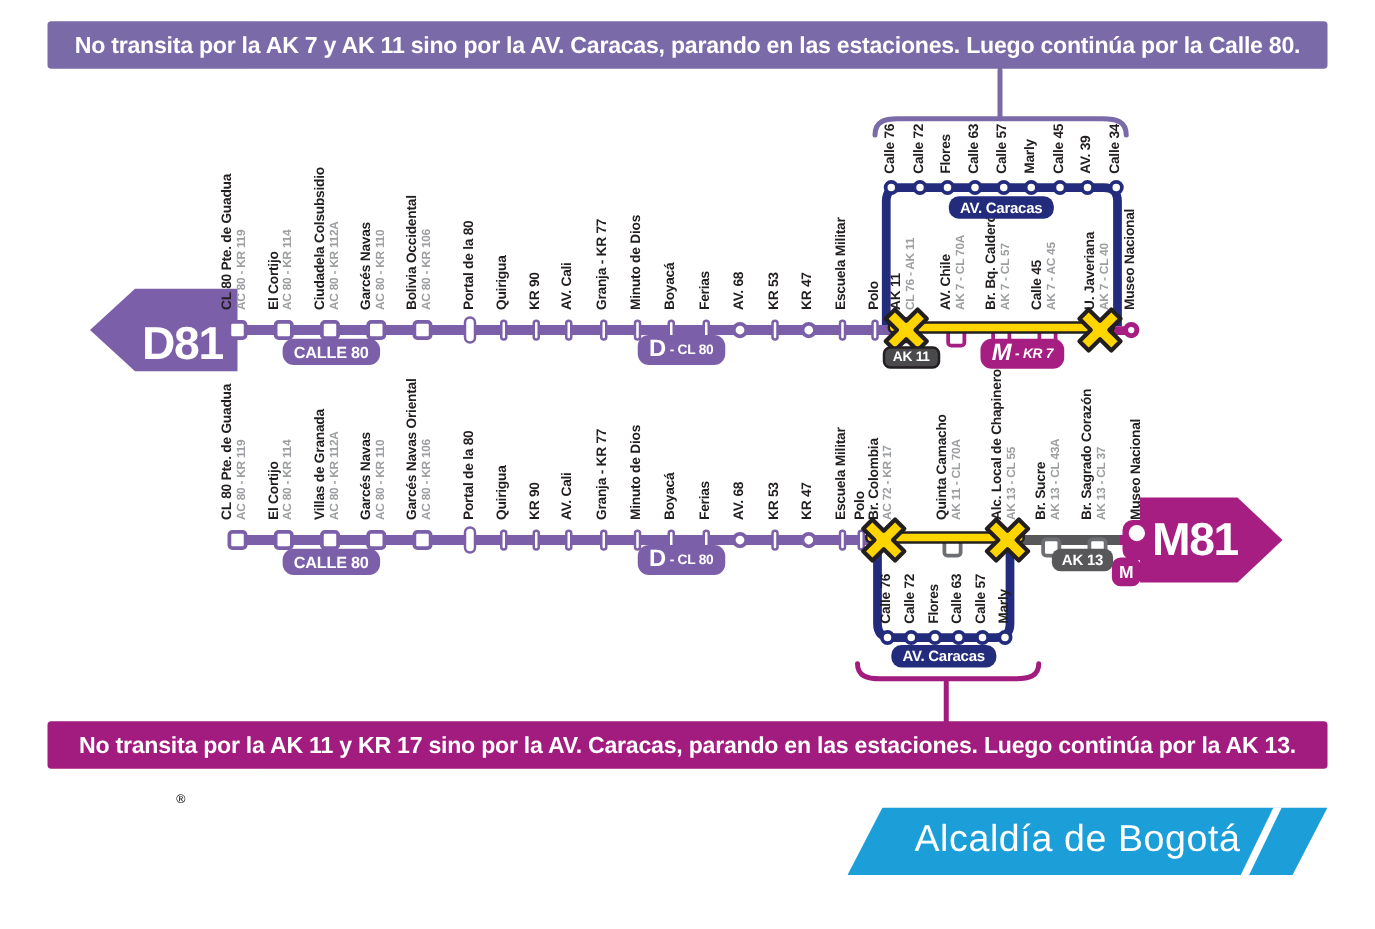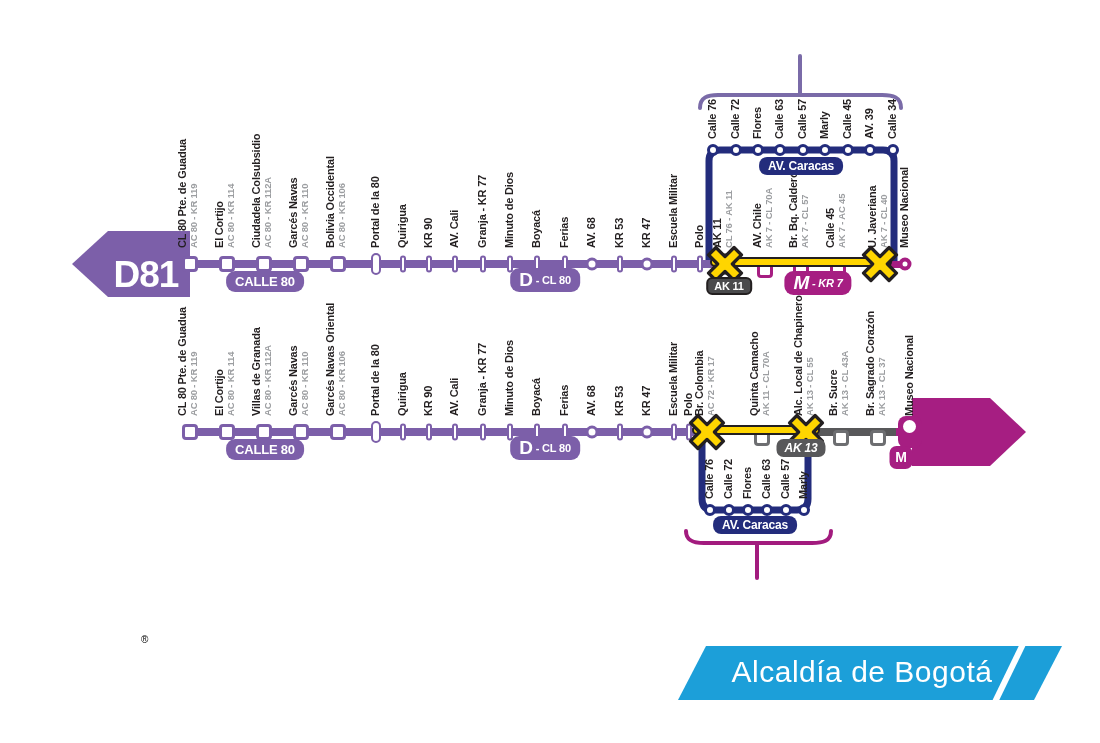--- a/index.html
+++ b/index.html
@@ -73,20 +73,22 @@
 
   #alcaldia{position:absolute;left:678px;top:646px;width:384px;height:54px;}
   #alcaldia-text{position:absolute;left:0;top:0;width:368px;text-align:center;color:#fff;
     font-size:30px;line-height:52px;letter-spacing:0.5px;}
 </style>
 </head>
 <body>
 
 <div id="canvas">
 
+  <div id="banner-top" class="banner">No transita por la AK 7 y AK 11 sino por la AV. Caracas, parando en las estaciones. Luego continúa por la Calle 80.</div>
+  <div id="banner-bottom" class="banner">No transita por la AK 11 y KR 17 sino por la AV. Caracas, parando en las estaciones. Luego continúa por la AK 13.</div>
 
   <svg id="overlay" width="1100" height="743" viewBox="0 0 1100 743">
 
     <path d="M700,108 C700,97 708,95 718,95 L882,95 C893,95 901,97 901,108 M800,95 L800,56" fill="none" stroke="#7A6BA8" stroke-width="4" stroke-linecap="round"></path>
 
     <path d="M686,531 C686,541 694,543 704,543 L812,543 C823,543 831,541 831,531 M757,543 L757,578" fill="none" stroke="#A21B7E" stroke-width="4" stroke-linecap="round"></path>
 
     <path d="M709,262 L709,161 Q709,150 720,150 L883,150 Q894,150 894,161 L894,261" fill="none" stroke="#232C7C" stroke-width="7"></path>
 
     <path d="M702,434 L702,499 Q702,510 713,510 L797,510 Q808,510 808,499 L808,434" fill="none" stroke="#232C7C" stroke-width="7"></path>
@@ -98,20 +100,21 @@
 
   <div id="line-d81-purple" class="rline"></div>
   <div id="line-d81-magenta" class="rline"></div>
   <div id="line-m81-purple" class="rline"></div>
   <div id="line-m81-gray" class="rline"></div>
   <div id="line-m81-magenta" class="rline"></div>
   <div id="bar-d81" class="detour-bar"></div>
   <div id="bar-m81" class="detour-bar"></div>
 
   <div class="arrow-label" style="left:98px;top:254px;width:96px;">D81</div>
+  <div class="arrow-label" style="left:908px;top:411px;width:96px;">M81</div>
 
   <div id="stations-d81">
       <div class="st sq" style="left: 190px; top: 264px;"></div>
       <div class="rlabel" style="left: 177px; top: 248px;">
         <span class="main">CL 80 Pte. de Guadua</span>
         <span class="sub">AC 80 - KR 119</span>
       </div>
       <div class="st sq" style="left: 227px; top: 264px;"></div>
       <div class="rlabel" style="left: 214px; top: 248px;">
         <span class="main">El Cortijo</span>
@@ -406,21 +409,21 @@
   <div class="badge magenta" style="left:818px;top:271px;font-style:italic;">
     <span class="big">M</span><span class="rest">- KR 7</span>
   </div>
   <div class="badge dark" style="left:729px;top:277px;">AK 11</div>
   <div class="badge navy" style="left:801px;top:157px;">AV. Caracas</div>
 
   <div class="badge purple" style="left:265px;top:439px;">CALLE 80</div>
   <div class="badge purple" style="left:545px;top:436px;">
     <span class="big">D</span><span class="rest">- CL 80</span>
   </div>
-  <div class="badge gray" style="left:801px;top:439px;font-style:italic;">AK 13</div>
+  <div class="badge gray" style="left:866px;top:439px;">AK 13</div>
   <div class="badge navy" style="left:755px;top:516px;">AV. Caracas</div>
 
   <div id="registered">®</div>
 
   <div id="alcaldia">
     <svg width="384" height="54" viewBox="0 0 384 54">
       <polygon points="28,0 384,0 356,54 0,54" fill="#1C9FD9"></polygon>
       <line x1="346" y1="-4" x2="316" y2="58" stroke="#fff" stroke-width="6"></line>
     </svg>
     <div id="alcaldia-text">Alcaldía de Bogotá</div>

